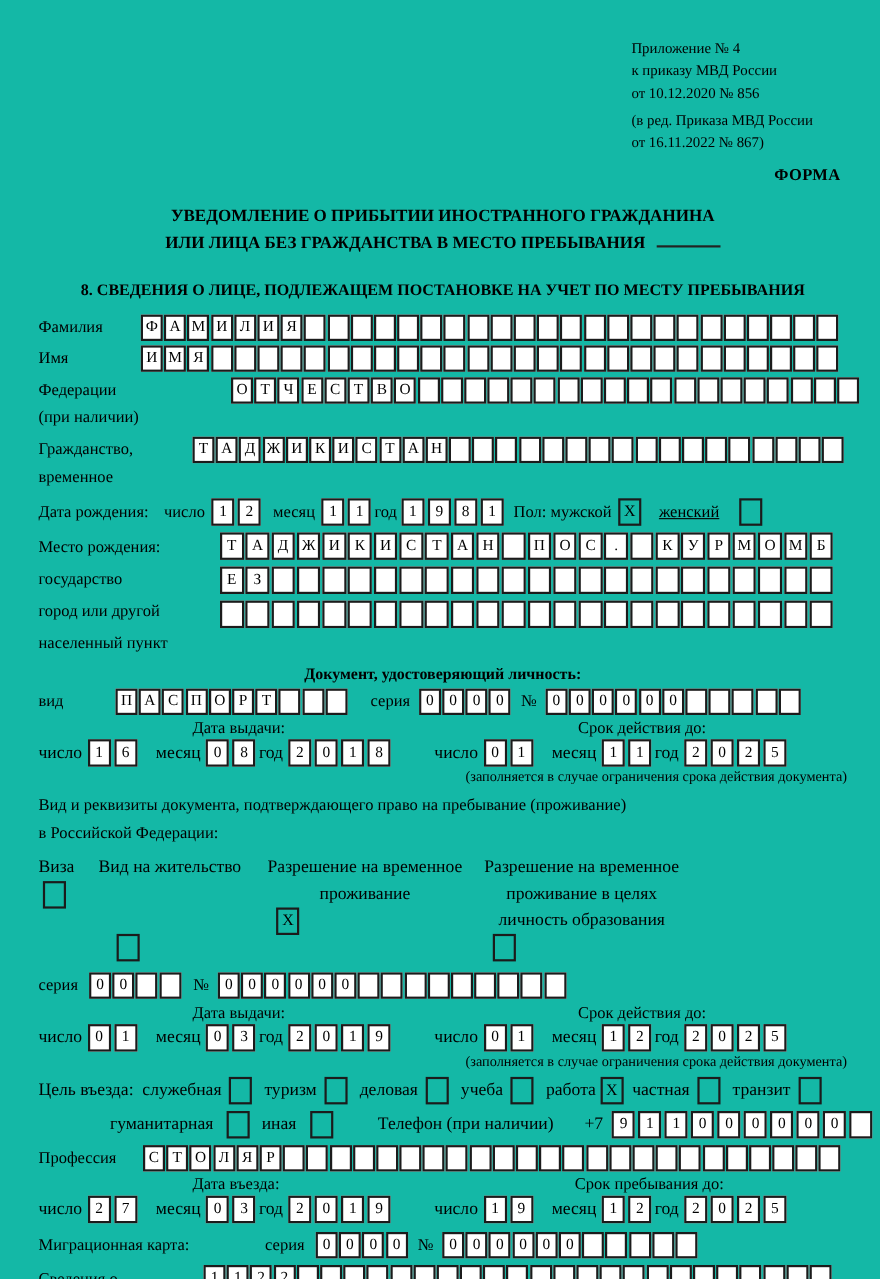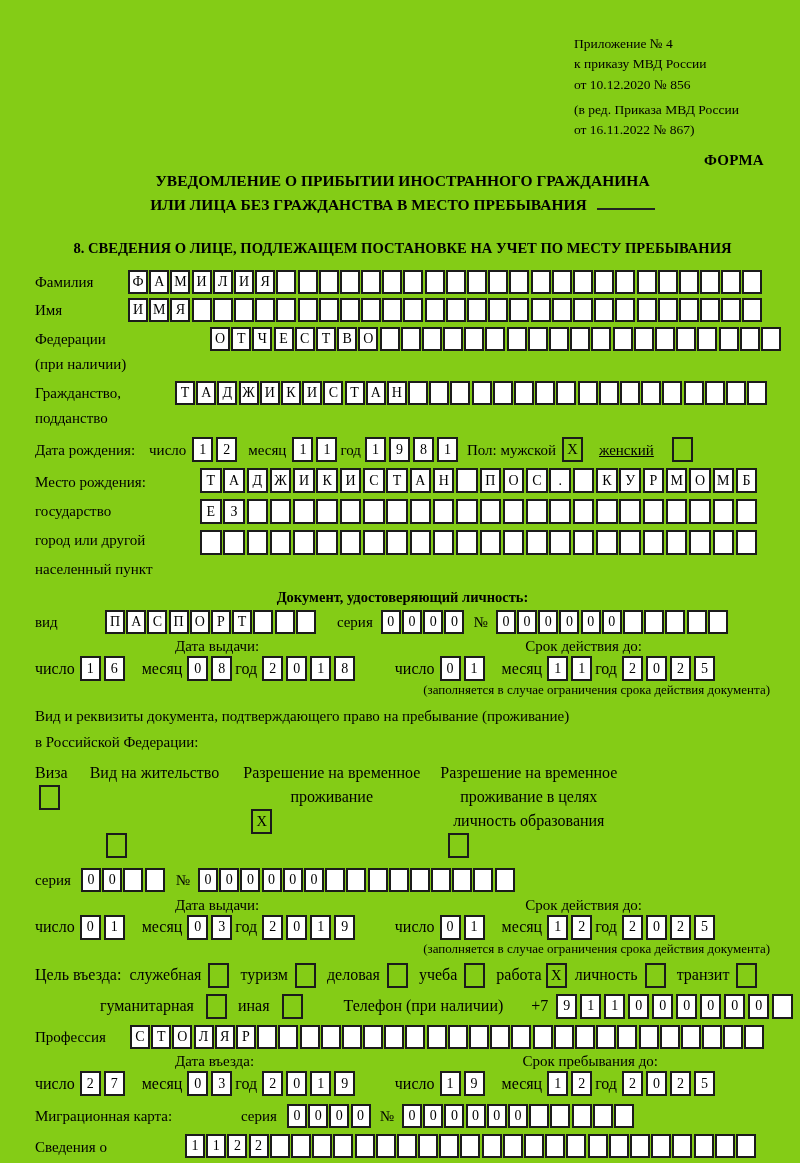--- a/index.html
+++ b/index.html
@@ -1,26 +1,26 @@
 <!DOCTYPE html>
 <html><head>
 <meta charset="utf-8">
 <style>
   html,body{margin:0;padding:0;background:#e8e8e8;}
   body{display:flex;justify-content:center;}
   .page{
-    width:800px;height:1163px;background:#84cc16;color:#000;
+    width:800px;height:1163px;background:#14b8a6;color:#000;
     font-family:"Liberation Serif","DejaVu Serif",serif;
     box-sizing:border-box;padding:34px 30px 0 35px;overflow:hidden;position:relative;
   }
   .annex{margin-left:auto;width:196px;font-size:13.5px;line-height:1.5;}
   .annex div{white-space:nowrap;}
   .annex .amend{margin-top:5px;}
   .forma{text-align:right;font-weight:bold;font-size:15px;margin:12px 6px 0 0;letter-spacing:.3px;}
-  .title{text-align:center;font-weight:bold;font-size:15.5px;line-height:1.5;}
+  .title{margin-top:16px;text-align:center;font-weight:bold;font-size:15.5px;line-height:1.5;}
   .blank-ul{display:inline-block;width:58px;border-bottom:2px solid #222;height:1px;vertical-align:baseline;margin-left:10px;}
   .sec-head{margin-top:24px;text-align:center;font-weight:bold;font-size:14.6px;white-space:nowrap;}
   .row{display:flex;align-items:flex-start;margin-bottom:4.5px;font-size:15px;}
   .first-row{margin-top:13px;}
   .lbl{line-height:24px;white-space:nowrap;}
   .lblcol{line-height:25px;white-space:nowrap;}
   .w93{width:93px;flex:none;}
   .w175{width:175px;flex:none;}
   .w140{width:140px;flex:none;}
   .w165{width:165px;flex:none;line-height:29px;}
@@ -183,21 +183,21 @@
         <span class="cell"></span>
         <span class="cell"></span>
         <span class="cell"></span>
         <span class="cell"></span>
       </div>
   </div>
 
   <div class="row">
     <div class="lblcol w140">
       <div>Гражданство,</div>
-      <div>подданство</div>
+      <div>временное</div>
     </div>
     <div class="cells">
         <span class="cell">Т</span>
         <span class="cell">А</span>
         <span class="cell">Д</span>
         <span class="cell">Ж</span>
         <span class="cell">И</span>
         <span class="cell">К</span>
         <span class="cell">И</span>
         <span class="cell">С</span>
@@ -542,21 +542,21 @@
       </span>
     <span class="pp">
         <span>учеба</span>
         <span class="cb"></span>
       </span>
     <span class="pp" style="margin-right:8px;">
         <span>работа</span>
         <span class="cb" style="margin-left:4px;">X</span>
       </span>
     <span class="pp">
-        <span>личность</span>
+        <span>частная</span>
         <span class="cb"></span>
       </span>
     <span class="pp">
         <span>транзит</span>
         <span class="cb"></span>
       </span>
   </div>
 
   <div class="prow mt6">
     <span class="pp" style="margin-left:65px;">

